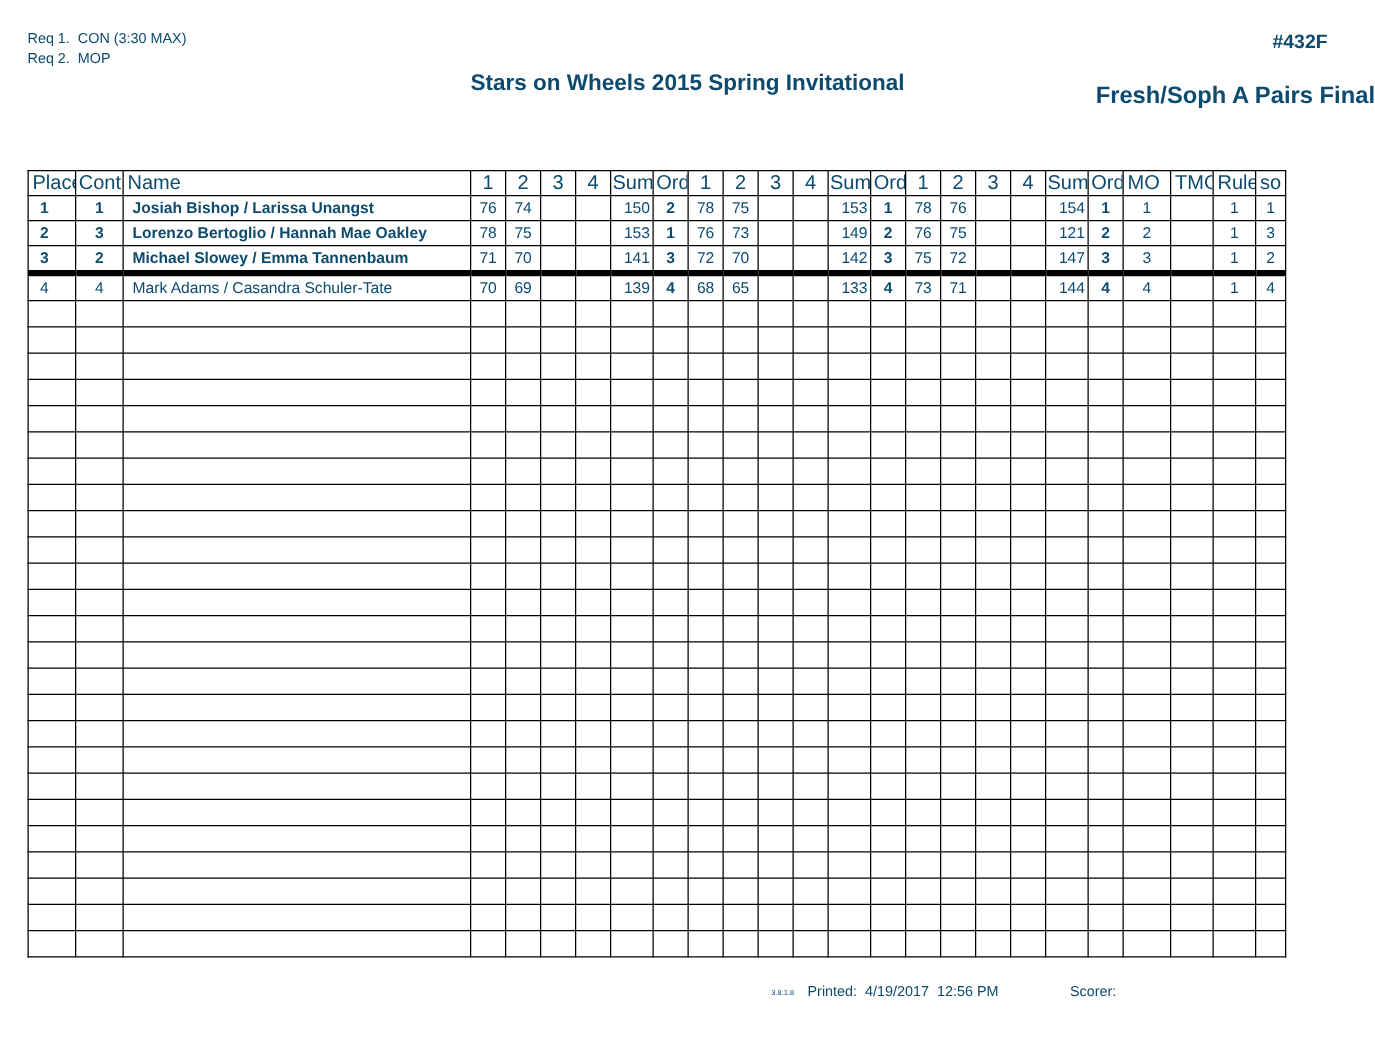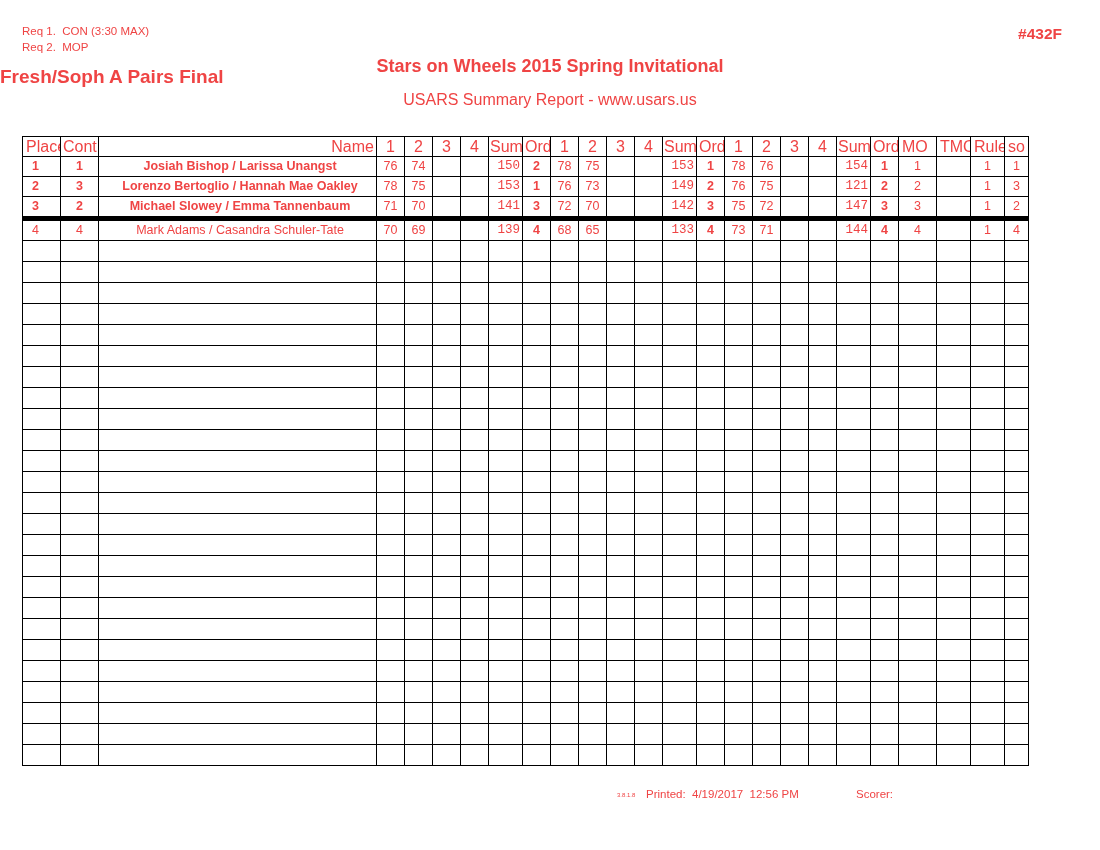--- a/index.html
+++ b/index.html
@@ -1,58 +1,57 @@
 <!DOCTYPE html>
 <html><head>
 <meta charset="utf-8">
 <style>
   html,body{margin:0;padding:0;background:#fff;}
   .page{position:relative;width:1100px;height:850px;background:#ffffff;overflow:hidden;
-        font-family:"Liberation Sans",sans-serif;color:#ef4444;}
+        font-family:"Liberation Sans",sans-serif;color:#0c4a6e;}
   .pre{white-space:pre;}
   .req1{position:absolute;left:22px;top:25px;font-size:11.5px;}
   .req2{position:absolute;left:22px;top:41px;font-size:11.5px;}
   .title{position:absolute;left:0;top:24px;width:1100px;text-align:center;font-size:18px;font-weight:bold;margin-top:32px;}
   .venue{position:absolute;left:0;top:47px;width:1100px;text-align:center;font-size:15px;}
-  .event{position:absolute;left:0;top:66px;width:1100px;text-align:left;font-size:19px;font-weight:bold;}
+  .event{position:absolute;left:0;top:66px;width:1100px;text-align:right;font-size:19px;font-weight:bold;}
   .report{position:absolute;left:0;top:91px;width:1100px;text-align:center;font-size:16px;}
   .evnum{position:absolute;right:38px;top:25px;font-size:15.5px;font-weight:bold;margin-left:32px;}
 
   table.results{position:absolute;left:22px;top:136px;border-collapse:collapse;table-layout:fixed;width:1006px;}
   table.results td{border:1px solid #000;padding:0 2px;height:19px;font-size:12.5px;line-height:1;
       overflow:hidden;white-space:pre;text-align:center;vertical-align:middle;}
   tr.judge-row td{height:20px;text-align:left;font-size:11.5px;padding-left:5px;}
   tr.judge-row td.blank{border:none;}
   tr.hdr td{font-size:16px;}
   tr.hdr td.h-place{text-align:left;padding-left:3px;}
-  tr.hdr td.h-name{text-align:right;padding-left:3px;}
+  tr.hdr td.h-name{text-align:left;padding-left:3px;}
   tr.hdr td.h-sum{text-align:left;padding-left:1px;}
   tr.hdr td.h-mo,tr.hdr td.h-tmo,tr.hdr td.h-rule,tr.hdr td.h-so{text-align:left;padding-left:3px;}
   td.ord{border-left:4px solid #000;border-right:4px solid #000;}
   td.ord-data{font-weight:bold;}
   tr.data-row td.place{text-align:left;padding-left:9px;}
-  tr.data-row td.name{text-align:center;padding-left:7px;}
+  tr.data-row td.name{text-align:left;padding-left:7px;}
   tr.data-row.bold td.place,tr.data-row.bold td.cont,tr.data-row.bold td.name{font-weight:bold;}
-  tr.data-row td.sum{text-align:right;padding-right:2px;font-family:Liberation Mono, monospace;}
+  tr.data-row td.sum{text-align:right;padding-right:2px;}
   tr.thick-top td{border-top:5px solid #000;}
   tr.empty-row td{height:20px;}
 
   .version{position:absolute;left:617px;top:792px;font-size:6px;}
   .printed{position:absolute;left:646px;top:788px;font-size:11.5px;}
   .scorer{position:absolute;left:856px;top:788px;font-size:11.5px;}
 </style>
 </head>
 <body>
 
 <div class="page">
   <div class="req1 pre">Req 1.  CON (3:30 MAX)</div>
   <div class="req2 pre">Req 2.  MOP</div>
   <div class="title pre">Stars on Wheels 2015 Spring Invitational</div>
   <div class="event pre">Fresh/Soph A Pairs Final</div>
-  <div class="report pre">USARS Summary Report - www.usars.us</div>
   <div class="evnum">#432F</div>
 
   <table class="results">
     <colgroup>
         <col style="width: 38px;">
         <col style="width: 38px;">
         <col style="width: 278px;">
         <col style="width: 28px;">
         <col style="width: 28px;">
         <col style="width: 28px;">

